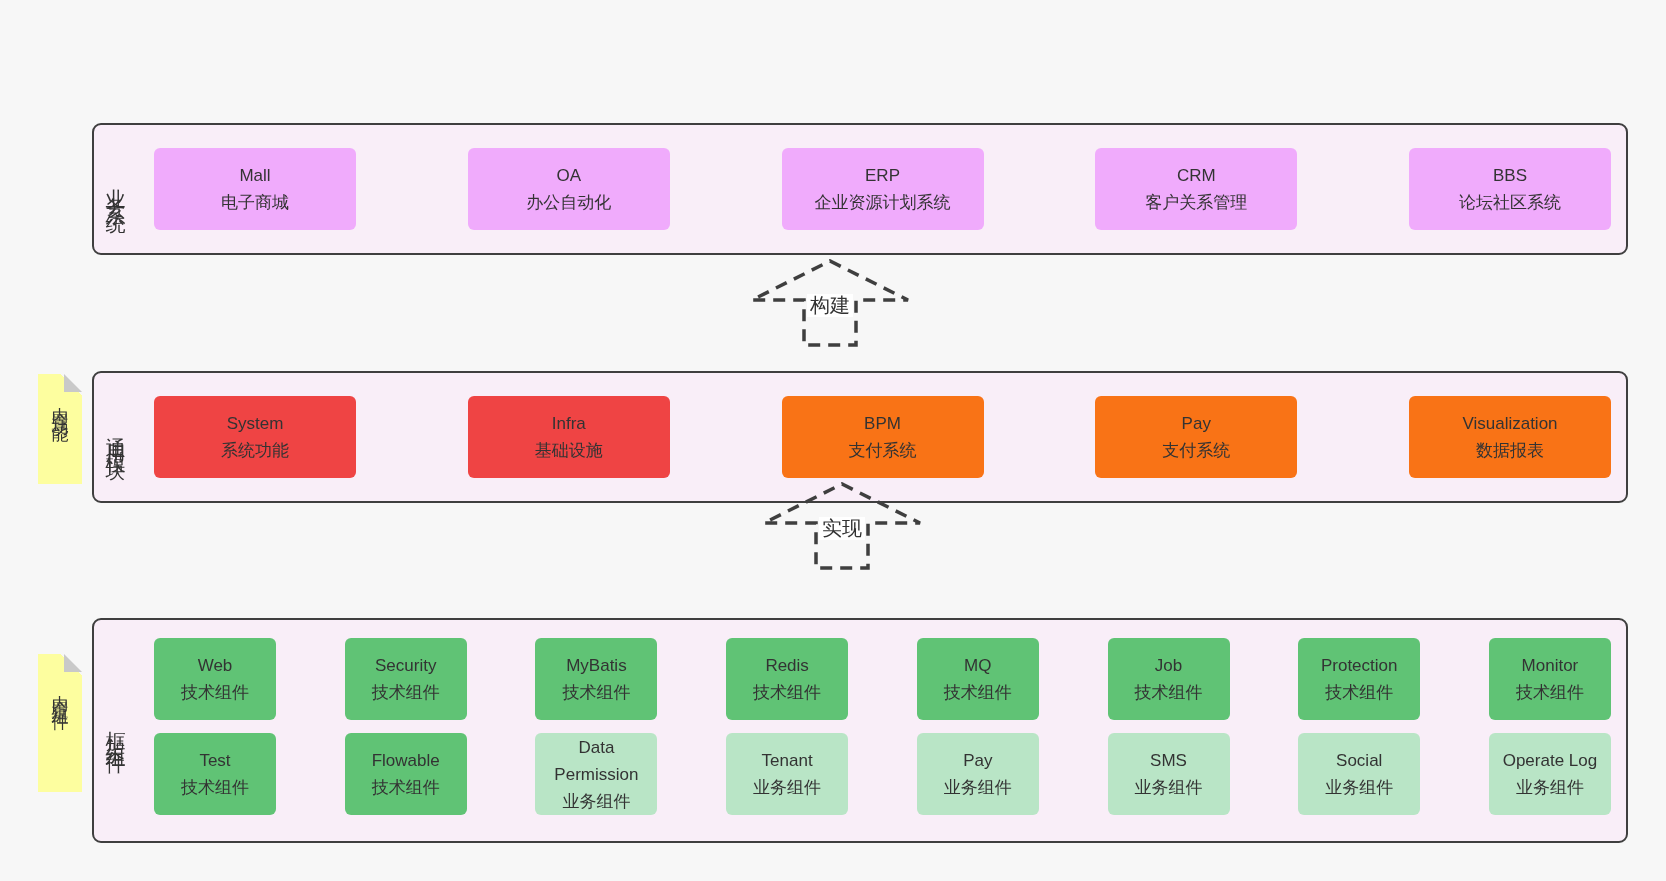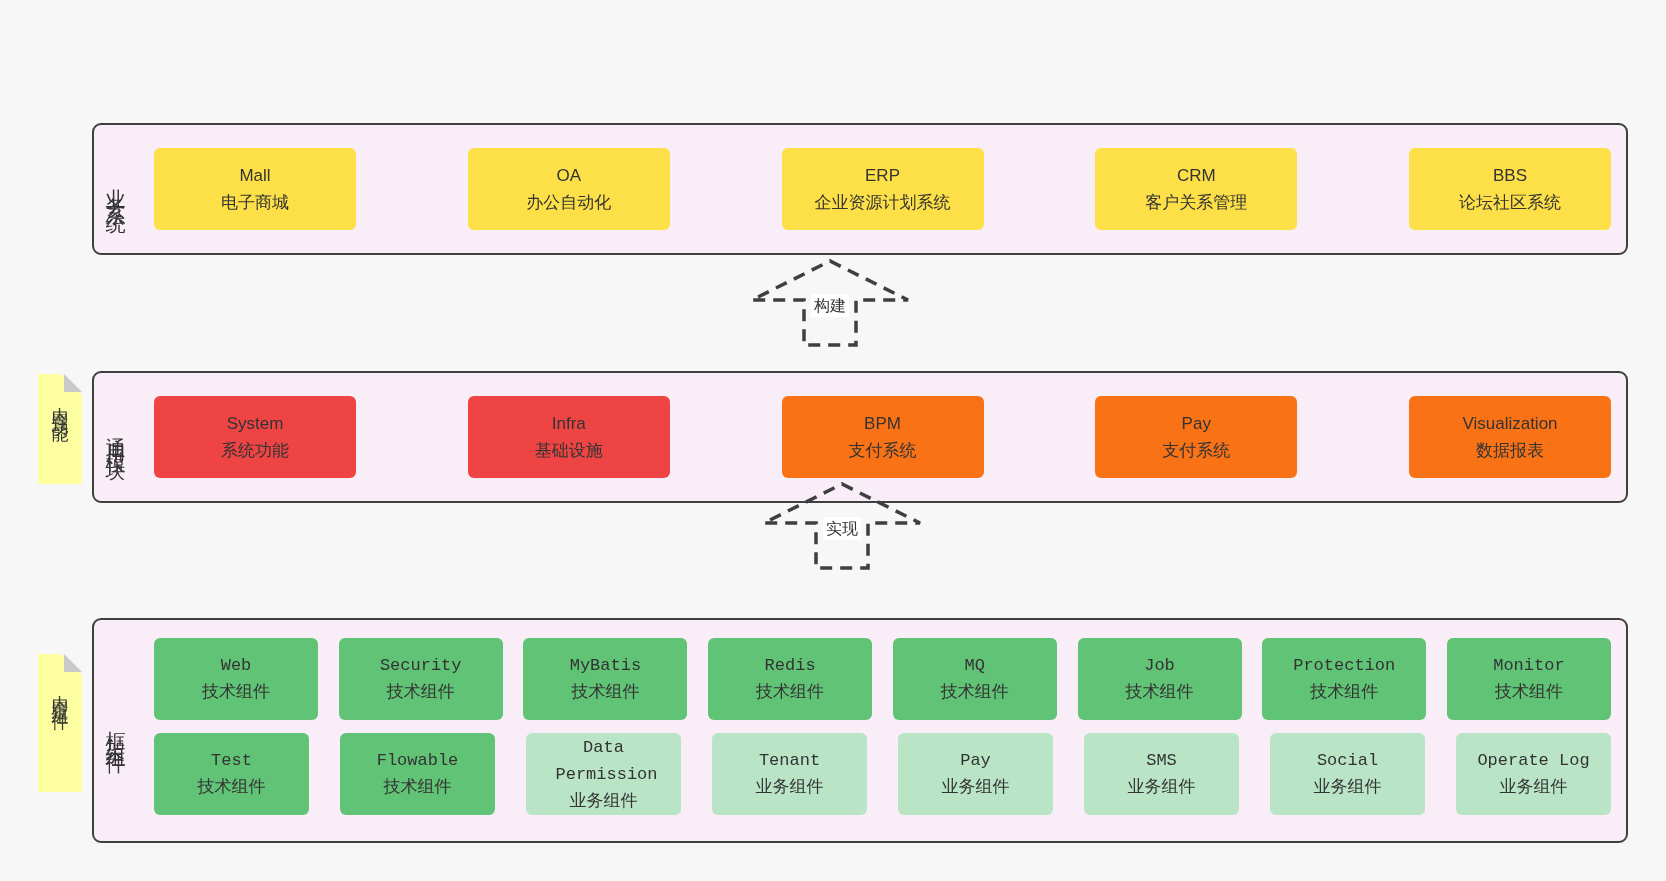--- a/index.html
+++ b/index.html
@@ -27,22 +27,22 @@
   .row-single{top:23px;height:82px;}
   .row-first{top:18px;height:82px;}
   .row-second{top:113px;height:82px;gap:31px;}
 
   .box{
     border-radius:6px;display:flex;flex-direction:column;
     align-items:center;justify-content:center;text-align:center;
     font-size:17px;line-height:27px;color:#333;
   }
   .w6{width:202px;}
-  .w8{width:164px;font-family:Liberation Mono, monospace;}
-  .blue{background:#fde047;}
+  .w8{width:122px;}
+  .blue{background:#f0abfc;}
   .red{background:#ef4444;}
   .pink{background:#f97316;}
   .green{background:#60c375;}
   .lgreen{background:#b9e5c6;}
   .box--wrap .en{max-width:96px;display:inline-block;}
 
   .note{
     position:absolute;width:44px;box-sizing:border-box;
     background:linear-gradient(225deg, transparent 15px, #fdfe9f 0);
     display:flex;justify-content:center;
@@ -57,21 +57,21 @@
     writing-mode:vertical-rl;text-orientation:upright;
     font-size:17px;letter-spacing:6px;color:#333;
   }
 
   .arrow{position:absolute;width:170px;height:92px;}
   #arrow-build{left:745px;top:257px;}
   #arrow-implement{left:757px;top:480px;text-decoration:underline;}
   .arrow svg{position:absolute;left:0;top:0;}
   .arrow-label{
     position:absolute;left:50%;top:37px;transform:translateX(-50%);
-    background:#ffffff;font-size:16px;line-height:23px;padding:0 3px;
+    background:#ffffff;font-size:20px;line-height:23px;padding:0 3px;
     color:#333;white-space:nowrap;
   }
 </style>
 </head>
 <body>
 
 <div class="panel" id="layer-business">
   <div class="vlabel">业务系统</div>
   <div class="row row-single">
     <div class="box w6 blue">

